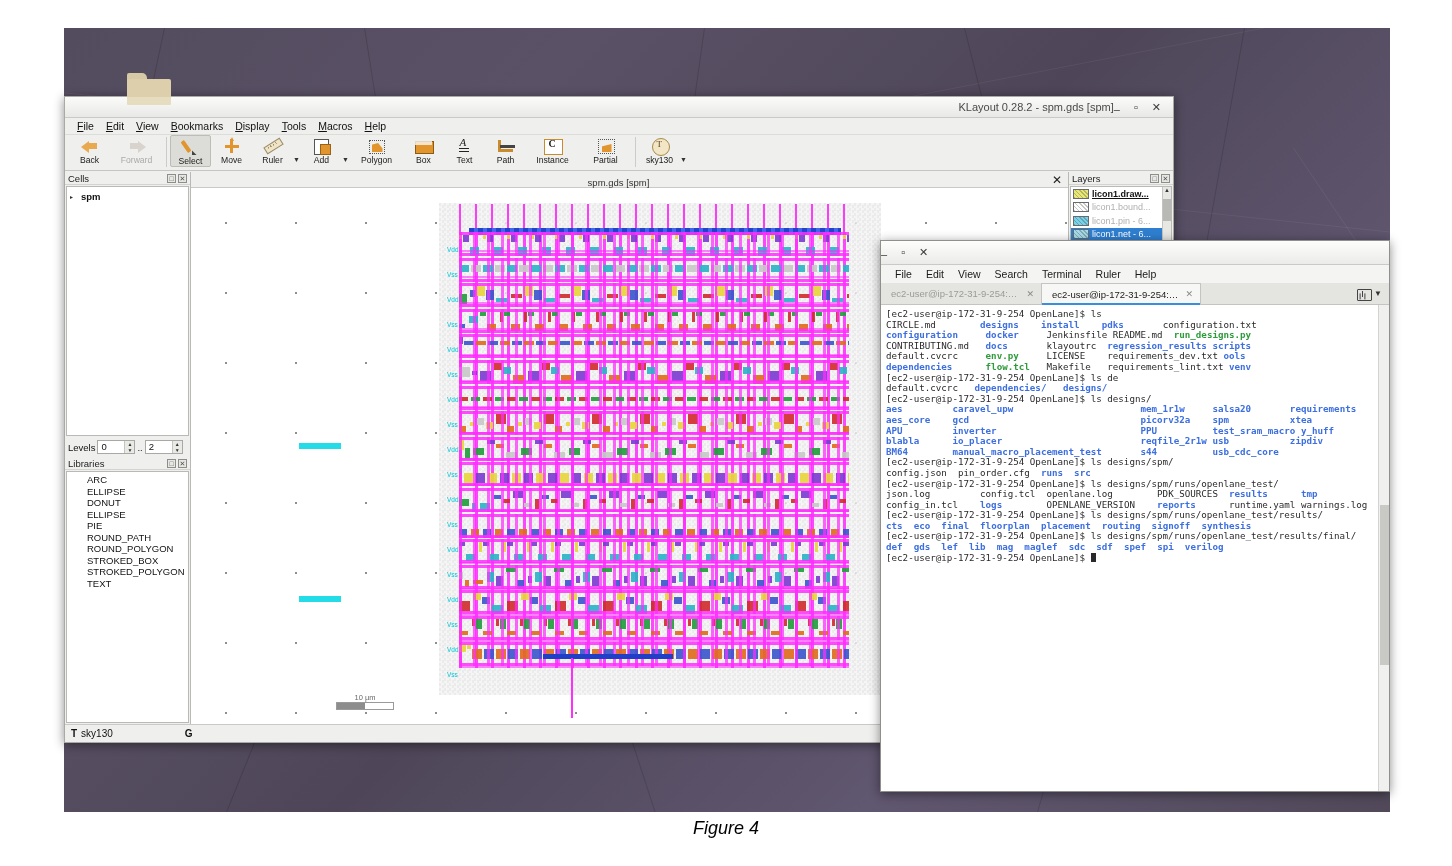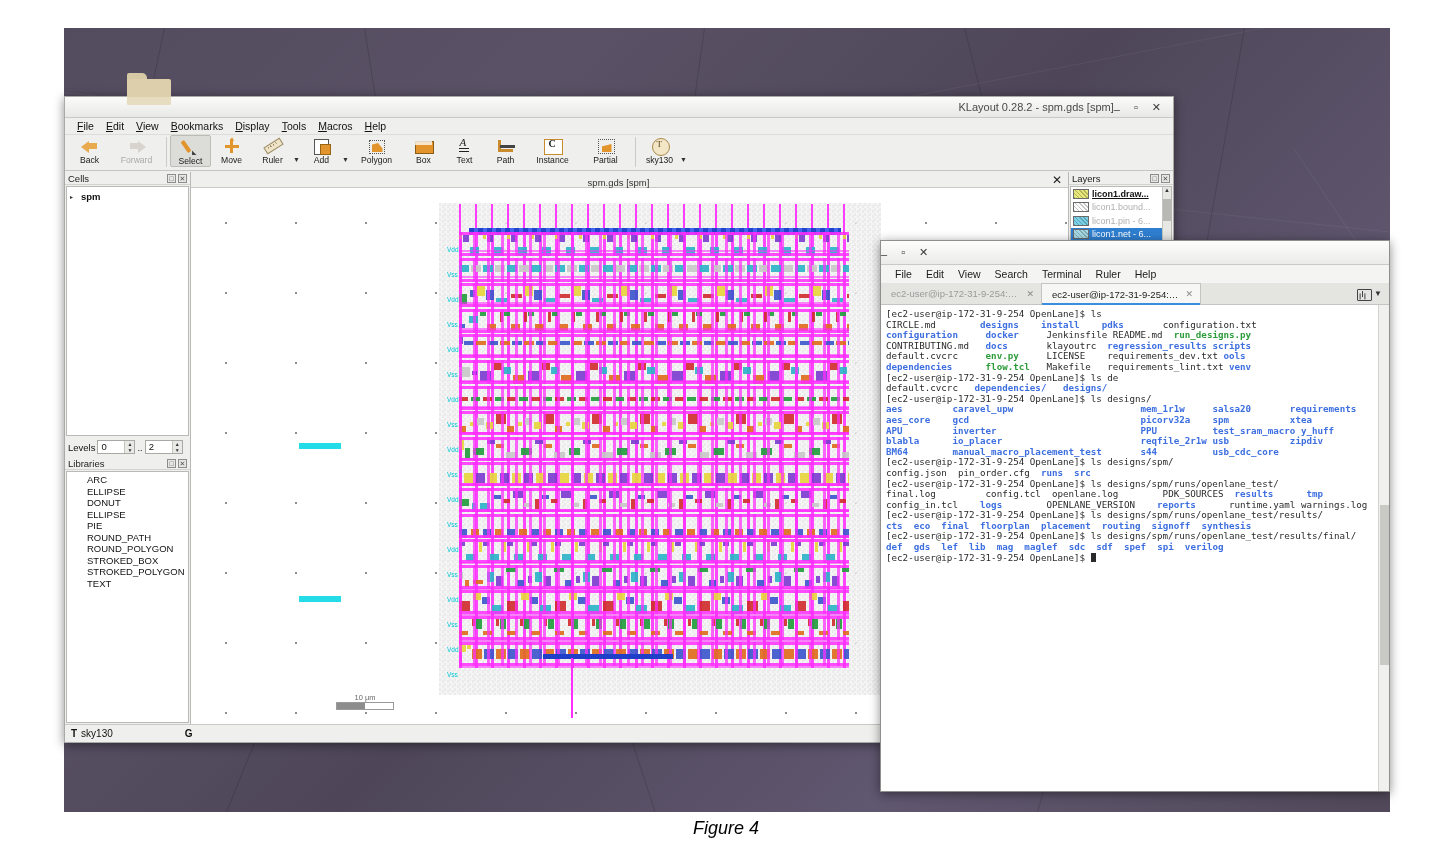--- a/index.html
+++ b/index.html
@@ -1342,21 +1342,21 @@
 <span class="c-plain">default.cvcrc   </span><span class="c-blue">dependencies/   </span><span class="c-blue">designs/</span>
 <span class="c-plain">[ec2-user@ip-172-31-9-254 OpenLane]$ ls designs/</span>
 <span class="c-blue">aes         </span><span class="c-blue">caravel_upw                       </span><span class="c-blue">mem_1r1w     </span><span class="c-blue">salsa20       </span><span class="c-blue">requirements</span>
 <span class="c-blue">aes_core    </span><span class="c-blue">gcd                               </span><span class="c-blue">picorv32a    </span><span class="c-blue">spm           </span><span class="c-blue">xtea</span>
 <span class="c-blue">APU         </span><span class="c-blue">inverter                          </span><span class="c-blue">PPU          </span><span class="c-blue">test_sram_macro </span><span class="c-blue">y_huff</span>
 <span class="c-blue">blabla      </span><span class="c-blue">io_placer                         </span><span class="c-blue">reqfile_2r1w </span><span class="c-blue">usb           </span><span class="c-blue">zipdiv</span>
 <span class="c-blue">BM64        </span><span class="c-blue">manual_macro_placement_test       </span><span class="c-blue">s44          </span><span class="c-blue">usb_cdc_core</span>
 <span class="c-plain">[ec2-user@ip-172-31-9-254 OpenLane]$ ls designs/spm/</span>
 <span class="c-plain">config.json  </span><span class="c-plain">pin_order.cfg  </span><span class="c-blue">runs  </span><span class="c-blue">src</span>
 <span class="c-plain">[ec2-user@ip-172-31-9-254 OpenLane]$ ls designs/spm/runs/openlane_test/</span>
-<span class="c-plain">final.log         </span><span class="c-plain">config.tcl  </span><span class="c-plain">openlane.log        </span><span class="c-plain">PDK_SOURCES  </span><span class="c-blue">results      </span><span class="c-blue">tmp</span>
+<span class="c-plain">json.log         </span><span class="c-plain">config.tcl  </span><span class="c-plain">openlane.log        </span><span class="c-plain">PDK_SOURCES  </span><span class="c-blue">results      </span><span class="c-blue">tmp</span>
 <span class="c-plain">config_in.tcl    </span><span class="c-blue">logs        </span><span class="c-plain">OPENLANE_VERSION    </span><span class="c-blue">reports      </span><span class="c-plain">runtime.yaml </span><span class="c-plain">warnings.log</span>
 <span class="c-plain">[ec2-user@ip-172-31-9-254 OpenLane]$ ls designs/spm/runs/openlane_test/results/</span>
 <span class="c-blue">cts  </span><span class="c-blue">eco  </span><span class="c-blue">final  </span><span class="c-blue">floorplan  </span><span class="c-blue">placement  </span><span class="c-blue">routing  </span><span class="c-blue">signoff  </span><span class="c-blue">synthesis</span>
 <span class="c-plain">[ec2-user@ip-172-31-9-254 OpenLane]$ ls designs/spm/runs/openlane_test/results/final/</span>
 <span class="c-blue">def  </span><span class="c-blue">gds  </span><span class="c-blue">lef  </span><span class="c-blue">lib  </span><span class="c-blue">mag  </span><span class="c-blue">maglef  </span><span class="c-blue">sdc  </span><span class="c-blue">sdf  </span><span class="c-blue">spef  </span><span class="c-blue">spi  </span><span class="c-blue">verilog</span>
 <span class="c-plain">[ec2-user@ip-172-31-9-254 OpenLane]$ </span><span class="cursorblk"></span>
 </pre>
     </div>
     <div class="tsb">
       <div class="thumb" style="top:200px"></div>

